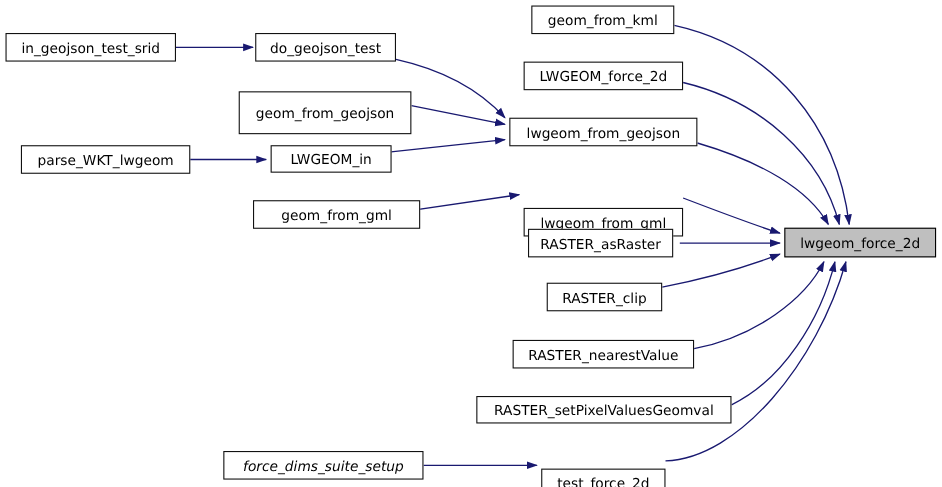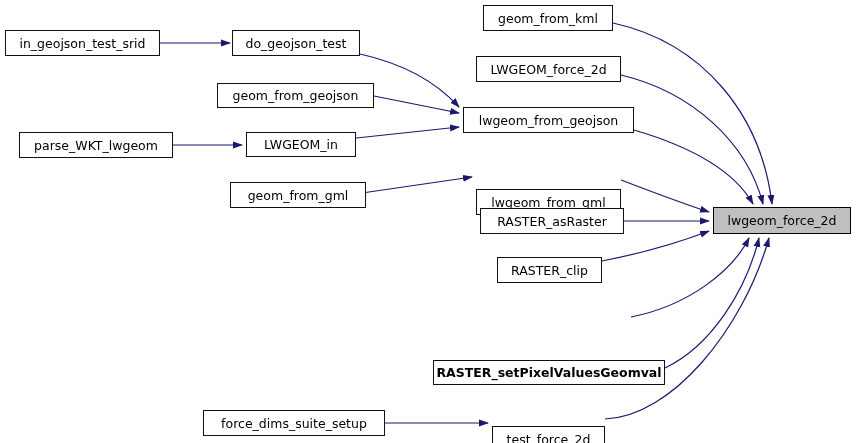--- a/index.html
+++ b/index.html
@@ -56,42 +56,43 @@
     <path class="edge" marker-end="url(#arrow)" d="M631,317 C687,306 732,272 749,238"></path>
     <path class="edge" marker-end="url(#arrow)" d="M665,368 C711,346 746,291 759,238"></path>
     <path class="edge" marker-end="url(#arrow)" d="M605,419 C671,417 743,330 769,238"></path>
     <path class="edge" marker-end="url(#arrow)" d="M385,423 L488,423"></path>
   </svg>
 
   <div class="node" style="left:5px; top:30px; width:155px; height:26px;">in_geojson_test_srid</div>
 
   <div class="node" style="left:232px; top:30px; width:128px; height:26px;">do_geojson_test</div>
 
-  <div class="node" style="left:217px; top:83px; width:157px; height:25px;">geom_from_geojson</div>
+  <div class="node" style="left:217px; top:83px; width:157px; height:39px;">geom_from_geojson</div>
 
   <div class="node" style="left:5px; top:132px; width:154px; height:26px;margin-left:14px;">parse_WKT_lwgeom</div>
 
   <div class="node" style="left:246px; top:132px; width:110px; height:25px;">LWGEOM_in</div>
 
-  <div class="node" style="left:230px; top:182px; width:136px; height:26px;">geom_from_gml</div>
+  <div class="node" style="left:230px; top:182px; width:152px; height:26px;">geom_from_gml</div>
 
   <div class="node" style="left:483px; top:5px; width:130px; height:26px;">geom_from_kml</div>
 
   <div class="node" style="left:476px; top:56px; width:145px; height:26px;">LWGEOM_force_2d</div>
 
   <div class="node" style="left:463px; top:107px; width:171px; height:26px;">lwgeom_from_geojson</div>
 
   <div class="node" style="left:476px; top:157px; width:145px; height:26px;margin-top:32px;">lwgeom_from_gml</div>
 
-  <div class="node" style="left:480px; top:208px; width:144px; height:26px;">RASTER_asRaster</div>
+  <div class="node" style="left:480px; top:208px; width:132px; height:26px;">RASTER_asRaster</div>
 
   <div class="node" style="left:497px; top:257px; width:105px; height:26px;text-align:center;">RASTER_clip</div>
 
+  <div class="node" style="left:466px; top:309px; width:165px; height:26px;">RASTER_nearestValue</div>
 
-  <div class="node" style="left:433px; top:360px; width:232px; height:25px;font-weight:bold;">RASTER_setPixelValuesGeomval</div>
+  <div class="node" style="left:433px; top:360px; width:232px; height:25px;">RASTER_setPixelValuesGeomval</div>
 
-  <div class="node" style="left:203px; top:410px; width:182px; height:26px;">force_dims_suite_setup</div>
+  <div class="node" style="left:203px; top:410px; width:182px; height:26px;font-style:italic;">force_dims_suite_setup</div>
 
   <div class="node" style="left:492px; top:410px; width:113px; height:26px;margin-top:16px;">test_force_2d</div>
 
   <div class="node target" style="left:713px; top:207px; width:138px; height:27px;">lwgeom_force_2d</div>
 
 </div>
 
 </body></html>

